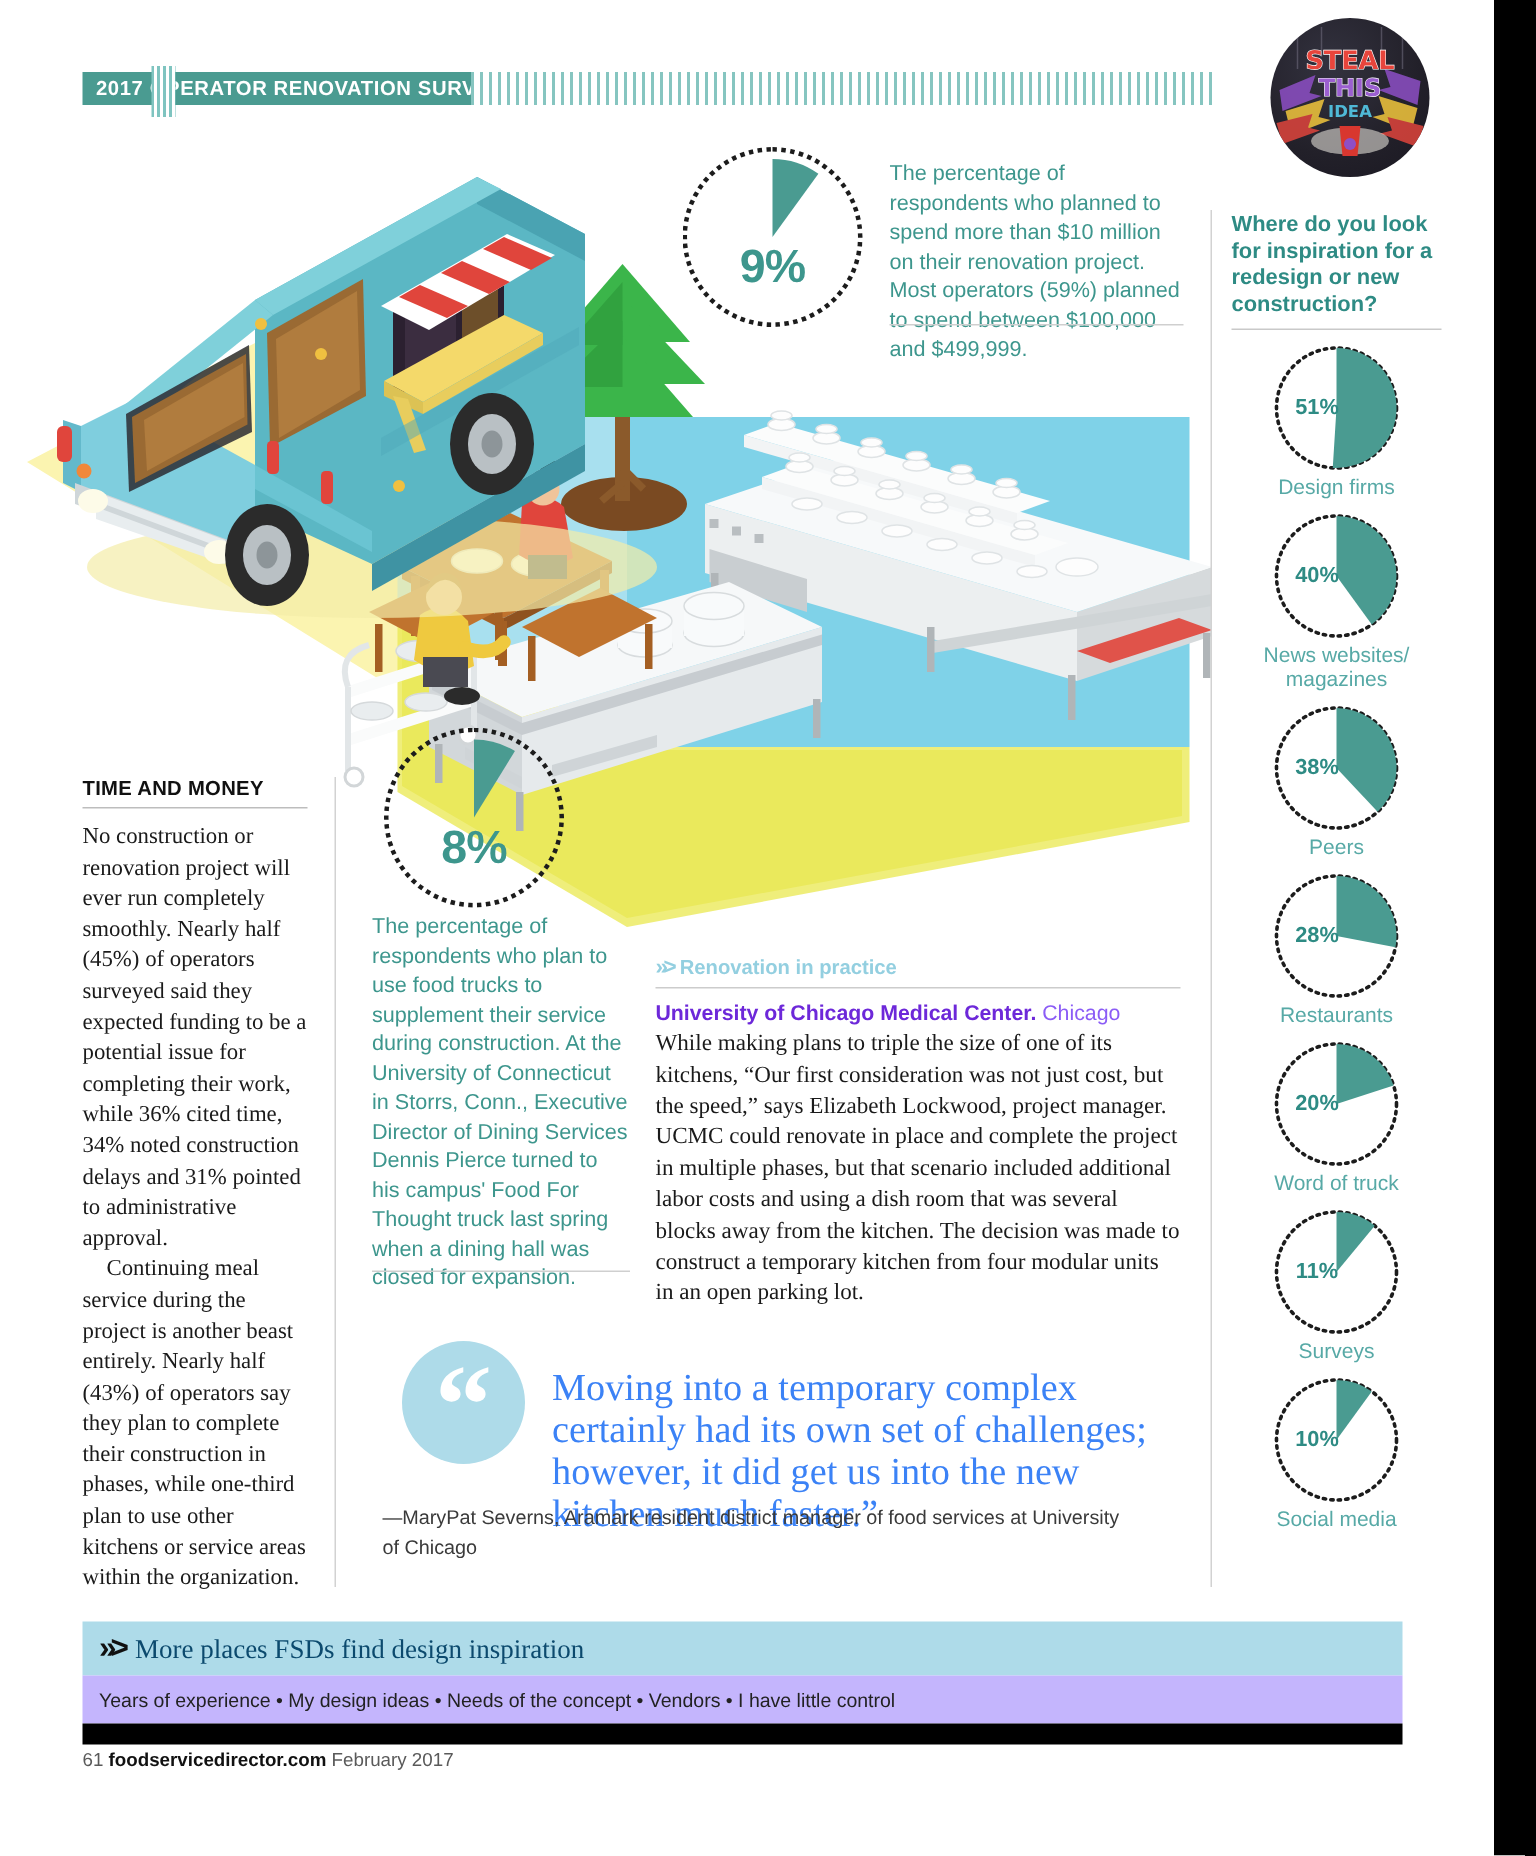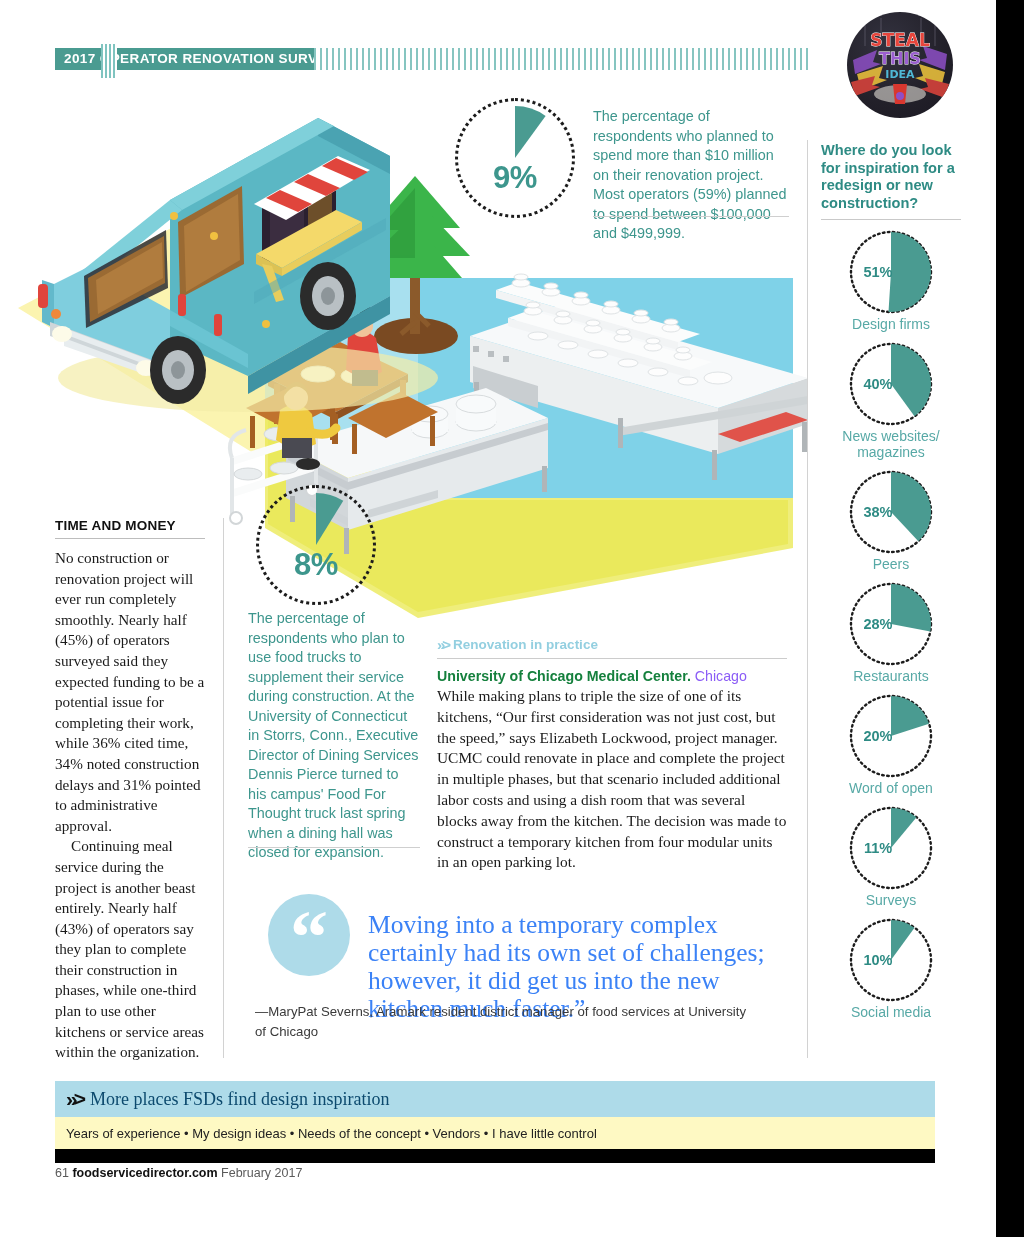--- a/index.html
+++ b/index.html
@@ -64,21 +64,21 @@
   
   .vrule{position:absolute;background:#d2d2d2;width:1px;}
 
   
   .practice{position:absolute;left:437px;top:636px;width:350px;}
   .practice-head{display:flex;align-items:center;gap:5px;color:#93cfe0;
      font-size:13.5px;font-weight:bold;}
   .chev{letter-spacing:-3px;font-size:15px;}
   .practice-rule{margin-top:5px;width:350px;height:1px;background:#cccccc;}
   .practice-lead{margin-top:9px;font-size:14.2px;}
-  .practice-lead b{color:#15803d;font-weight:bold;margin-top:32px;}
+  .practice-lead b{color:#6d28d9;font-weight:bold;margin-top:32px;}
   .practice-lead span{color:#8b5cf6;font-weight:normal;}
   .practice-body{font-family:"Liberation Serif", serif;font-size:15.4px;line-height:20.8px;color:#1a1a1a;margin-top:2px;}
   .practice-body p{margin:0;}
 
   
   .quote{position:absolute;left:268px;top:894px;width:520px;}
   .quote-circle{position:absolute;left:0;top:0;width:82px;height:82px;border-radius:50%;
      background:#aedbe9;}
   .quote-circle .qmark{position:absolute;left:0;top:2px;width:82px;text-align:center;
      font-family:"Liberation Serif", serif;font-size:76px;color:#fff;line-height:82px;font-weight:bold;}
@@ -97,21 +97,21 @@
   .pie-sm{position:relative;width:86px;height:86px;}
   .pie-sm .pct{position:absolute;left:0;top:0;width:86px;height:86px;
      display:flex;align-items:center;justify-content:center;
      font-size:14.5px;font-weight:bold;color:#2e8b84;transform:translateX(-13px);}
 
   
   .banner{position:absolute;left:55px;top:1081px;width:880px;}
   .banner-blue{height:36px;background:#aedbe9;display:flex;align-items:center;gap:8px;padding-left:11px;}
   .banner-blue .bchev{color:#111;font-size:21px;letter-spacing:-4px;font-weight:bold;}
   .banner-blue .btitle{font-family:"Liberation Serif", serif;font-size:18px;font-weight:normal;color:#0c4a6e;}
-  .banner-yellow{height:32px;background:#fef9c3;display:flex;align-items:center;padding-left:11px;
+  .banner-yellow{height:32px;background:#c4b5fd;display:flex;align-items:center;padding-left:11px;
      font-size:13px;color:#222;}
   .banner-black{height:14px;background:#000;}
 
   
   .footer{position:absolute;left:55px;top:1166px;font-size:12.5px;color:#5a5a5a;}
   .footer .pg{color:#5a5a5a;}
   .footer .site{color:#111;font-weight:bold;}
   .footer .date{color:#5a5a5a;}
 </style>
 </head>
@@ -471,21 +471,21 @@
           </div>
           <div class="side-label">Restaurants</div>
         </div>
         <div class="side-item">
           <div class="pie-sm-wrap">
             <div class="pie-sm"><svg width="86" height="86" viewBox="0 0 86 86">
                 <circle cx="43" cy="43" r="40" fill="#ffffff" stroke="#1c1c1c" stroke-width="2.4" stroke-dasharray="1.6 3.4" stroke-linecap="round"></circle>
                 <path d="M43 43 L43 3 A40 40 0 0 1 81.04 30.64 Z" fill="#4a9b91"></path>
               </svg><div class="pct">20%</div></div>
           </div>
-          <div class="side-label">Word of open</div>
+          <div class="side-label">Word of truck</div>
         </div>
         <div class="side-item">
           <div class="pie-sm-wrap">
             <div class="pie-sm"><svg width="86" height="86" viewBox="0 0 86 86">
                 <circle cx="43" cy="43" r="40" fill="#ffffff" stroke="#1c1c1c" stroke-width="2.4" stroke-dasharray="1.6 3.4" stroke-linecap="round"></circle>
                 <path d="M43 43 L43 3 A40 40 0 0 1 68.50 12.18 Z" fill="#4a9b91"></path>
               </svg><div class="pct">11%</div></div>
           </div>
           <div class="side-label">Surveys</div>
         </div>

